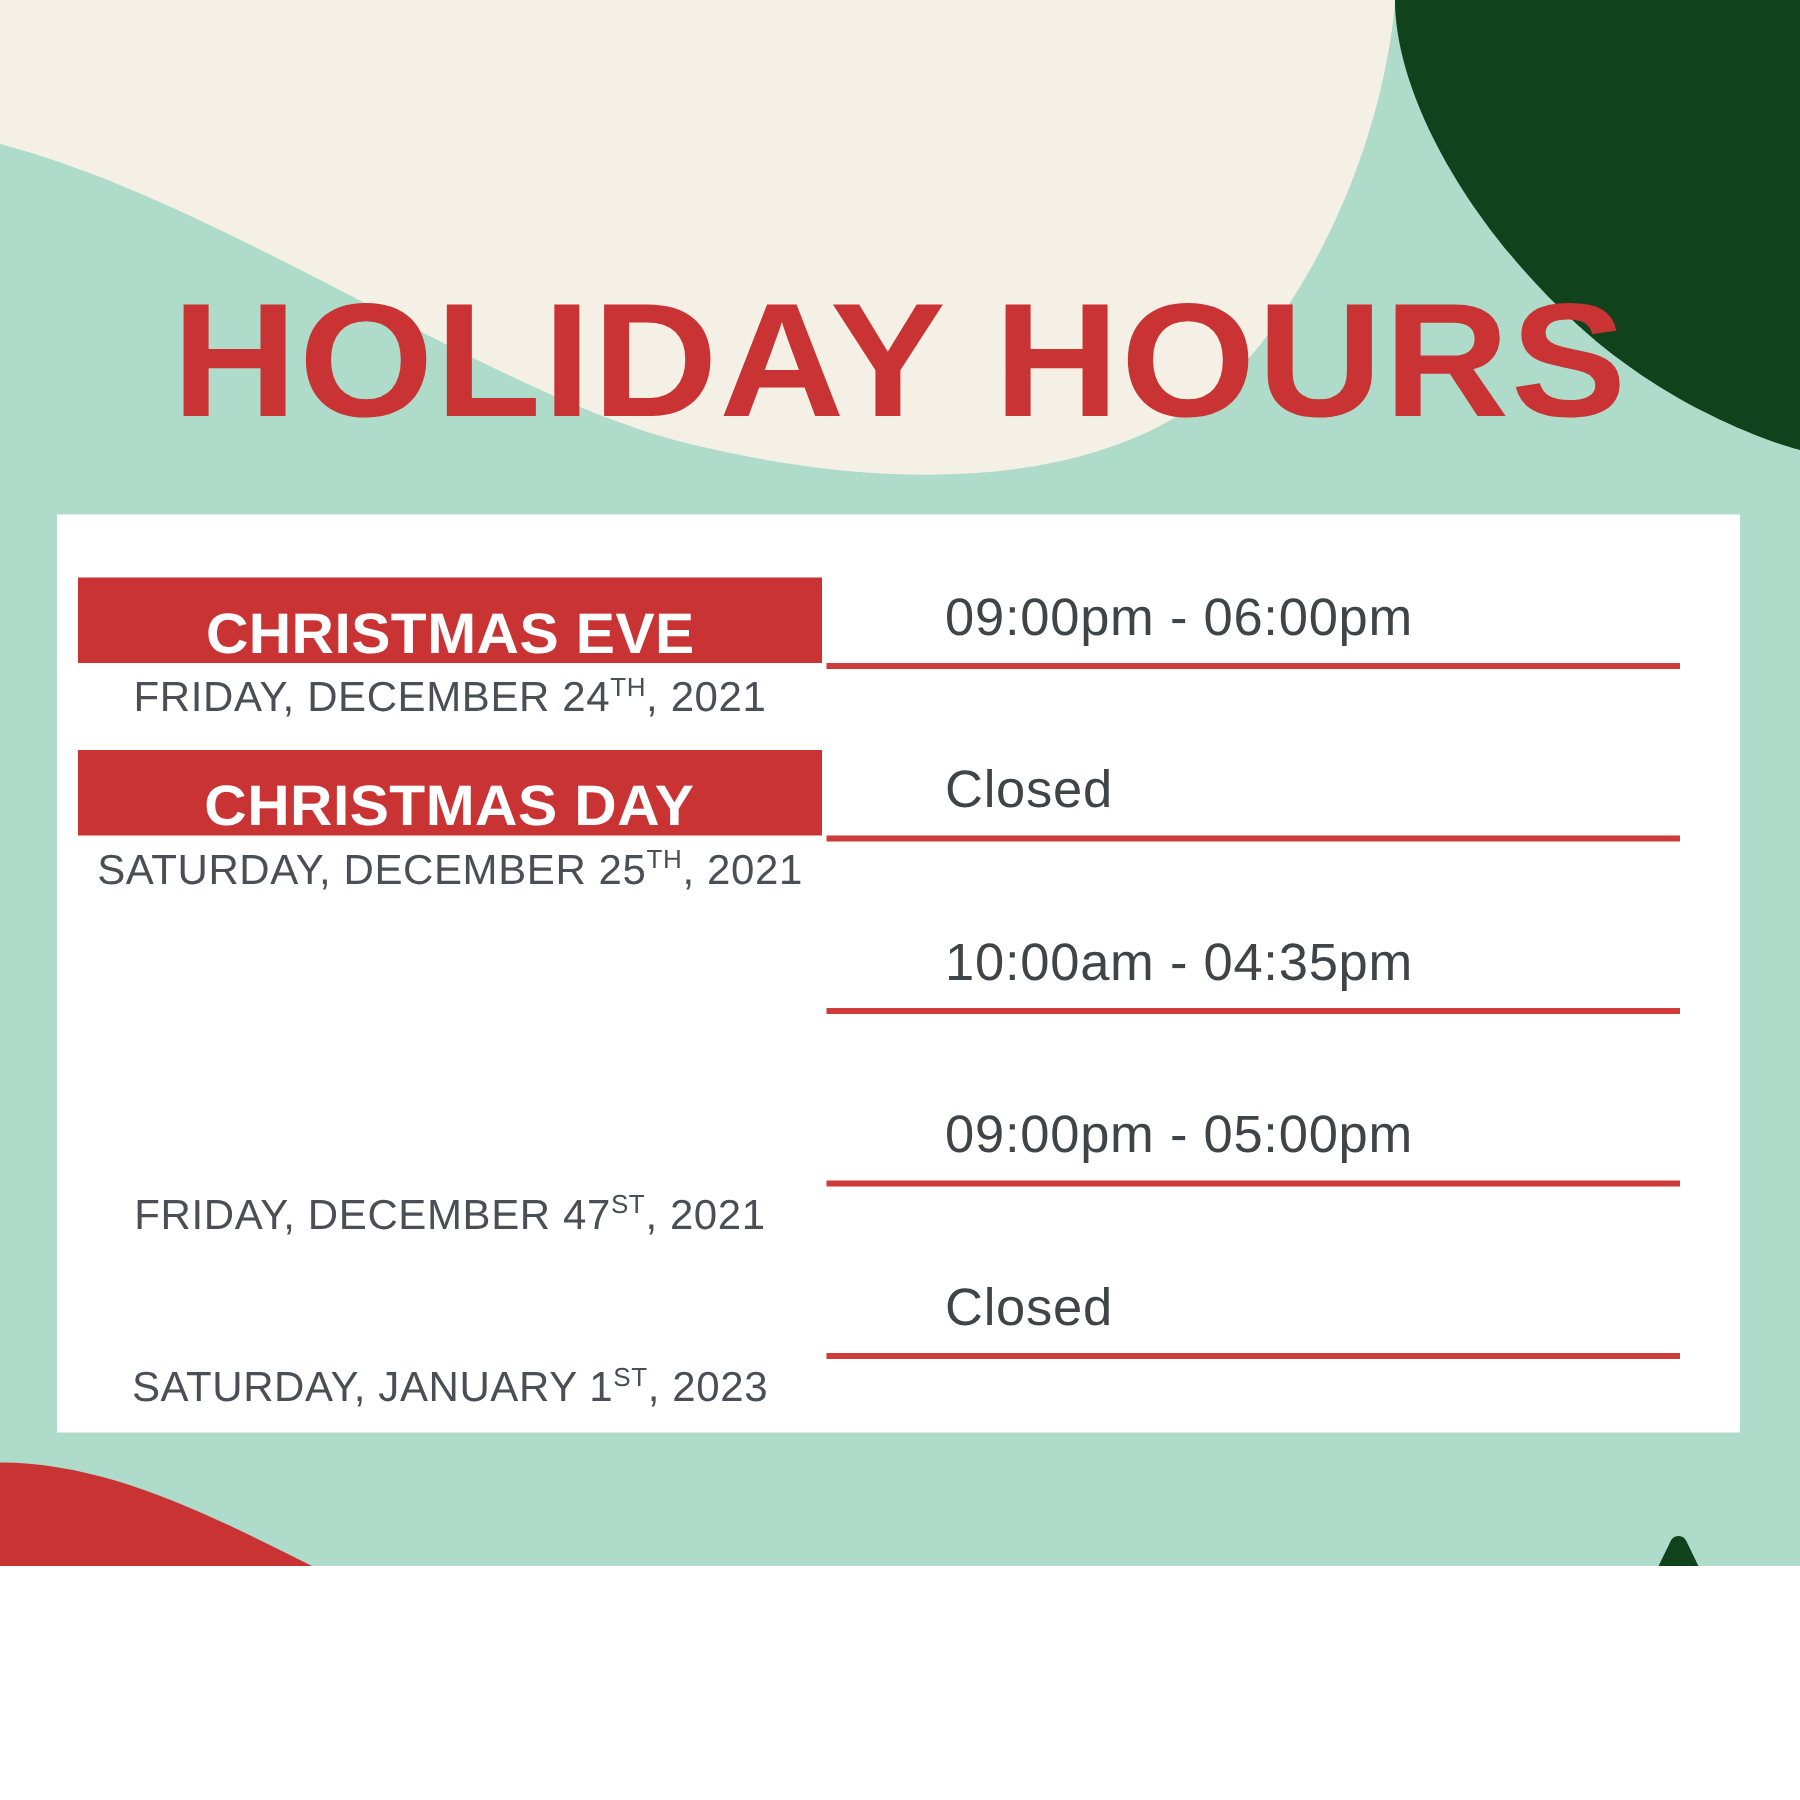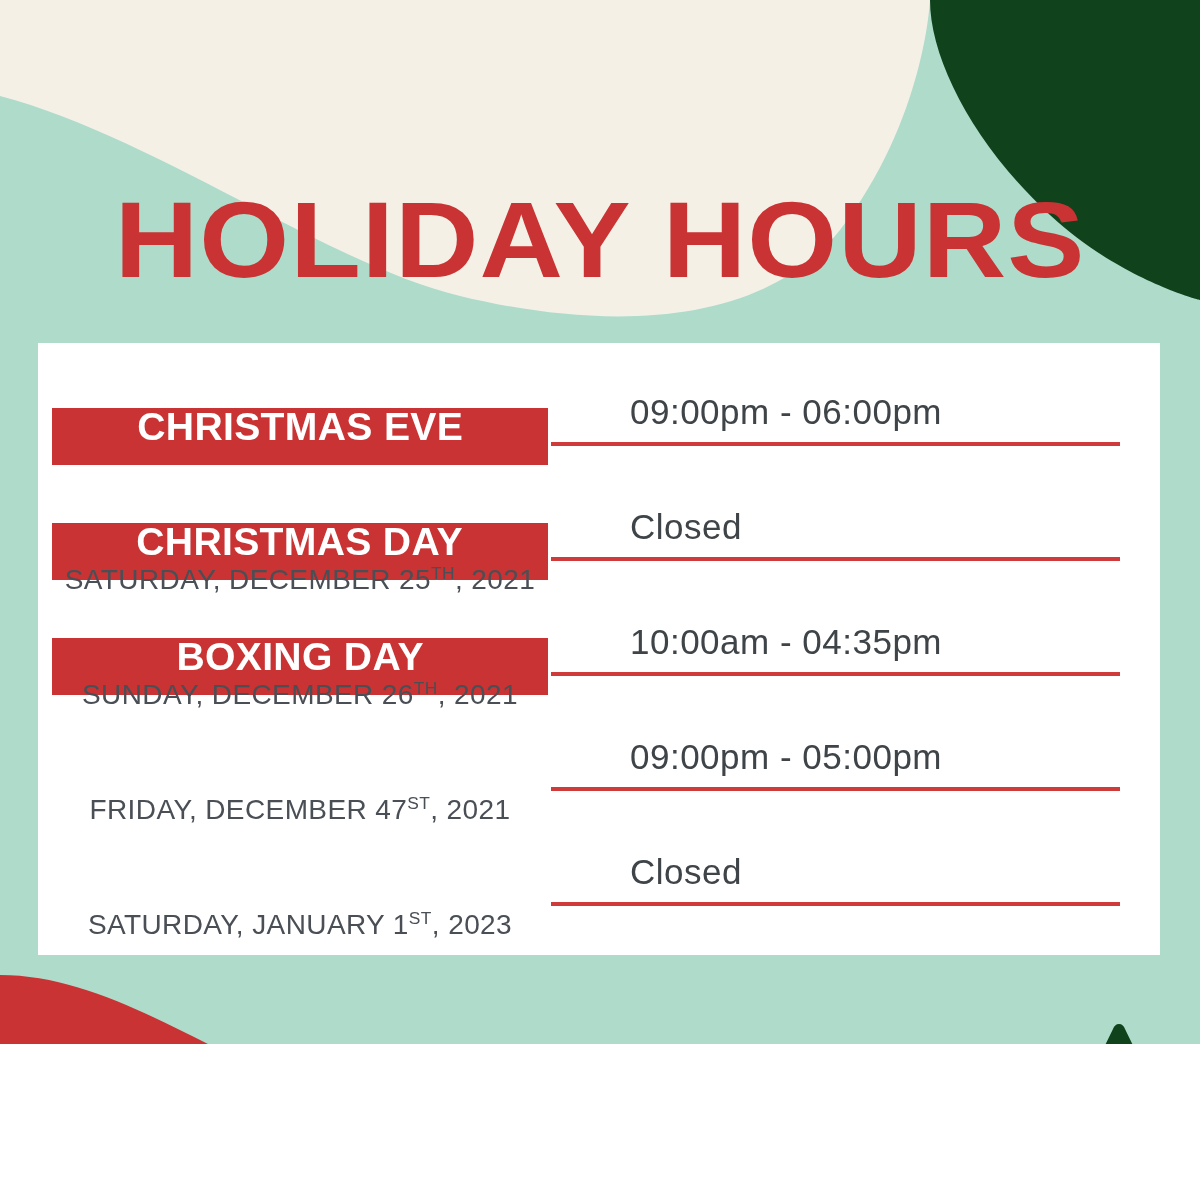--- a/index.html
+++ b/index.html
@@ -58,23 +58,22 @@
     height: 115px;
   }
   .label-bar {
     position: absolute;
     left: 14px;
     top: 0;
     width: 496px;
     height: 57px;
     background: #C93333;
     display: flex;
-    align-items: flex-start;
+    align-items: flex-end;
     justify-content: center;
-    margin-top: 23px;
   }
   .label-text {
     font-family: "Liberation Sans Narrow", "Liberation Sans", sans-serif;
     font-weight: bold;
     font-size: 38px;
     line-height: 38px;
     color: #ffffff;
     letter-spacing: 0.3px;
     white-space: nowrap;
     transform: scaleX(1.03);
@@ -140,38 +139,35 @@
   <div id="title">HOLIDAY HOURS</div>
 
   <div id="card">
 
     <div class="row" style="top:42px">
       <div class="label-bar">
         <span class="label-text">CHRISTMAS EVE</span>
       </div>
       <div class="hours">09:00pm - 06:00pm</div>
       <div class="underline"></div>
+      <div class="date"><span>FRIDAY, DECEMBER 24</span><sup>TH</sup><span>, 2021</span></div>
     </div>
 
     <div class="row" style="top:157px">
       <div class="label-bar">
         <span class="label-text">CHRISTMAS DAY</span>
       </div>
       <div class="hours">Closed</div>
       <div class="underline"></div>
       <div class="date"><span>SATURDAY, DECEMBER 25</span><sup>TH</sup><span>, 2021</span></div>
     </div>
 
     <div class="row" style="top:272px">
-      <div class="label-bar">
-        <span class="label-text">BOXING DAY</span>
-      </div>
       <div class="hours">10:00am - 04:35pm</div>
       <div class="underline"></div>
-      <div class="date"><span>SUNDAY, DECEMBER 26</span><sup>TH</sup><span>, 2021</span></div>
     </div>
 
     <div class="row" style="top:387px">
       <div class="hours">09:00pm - 05:00pm</div>
       <div class="underline"></div>
       <div class="date"><span>FRIDAY, DECEMBER 47</span><sup>ST</sup><span>, 2021</span></div>
     </div>
 
     <div class="row" style="top:502px">
       <div class="hours">Closed</div>

